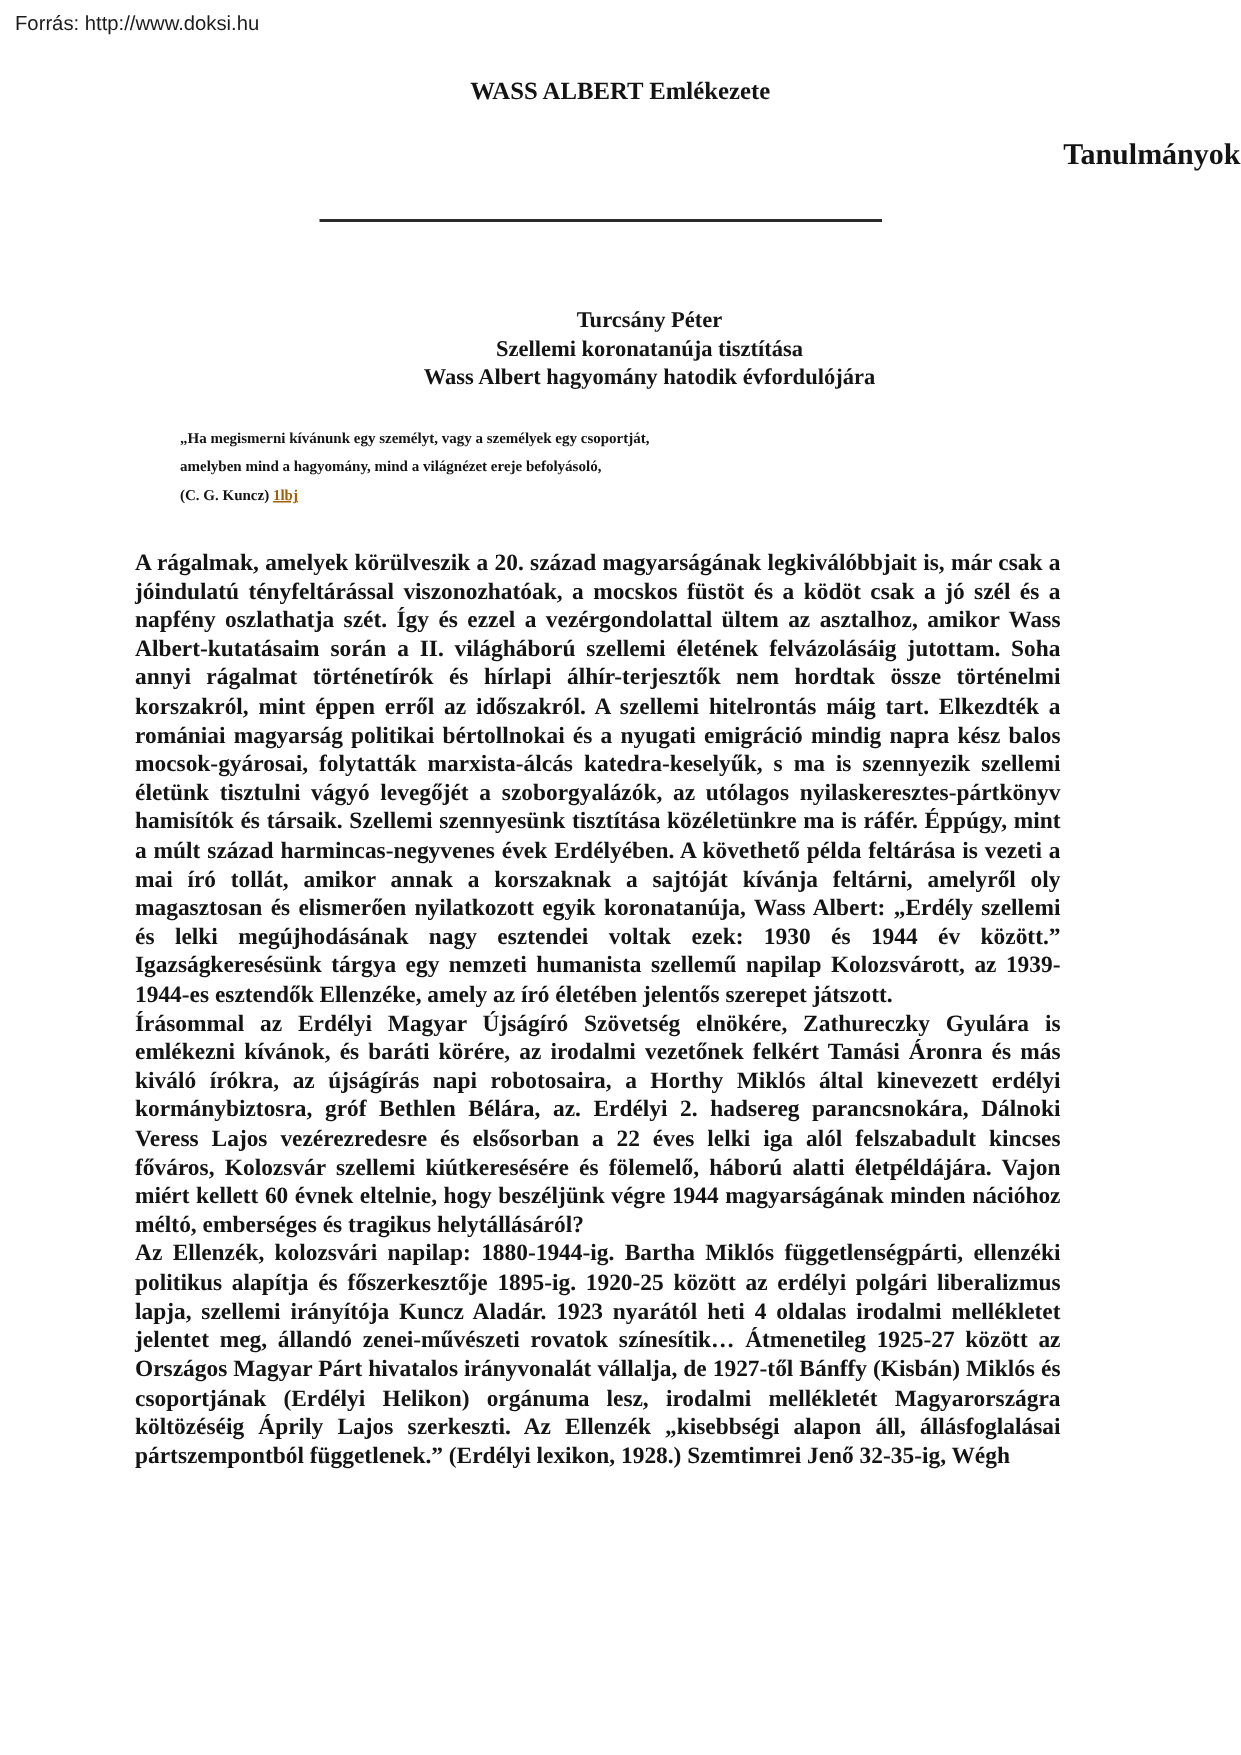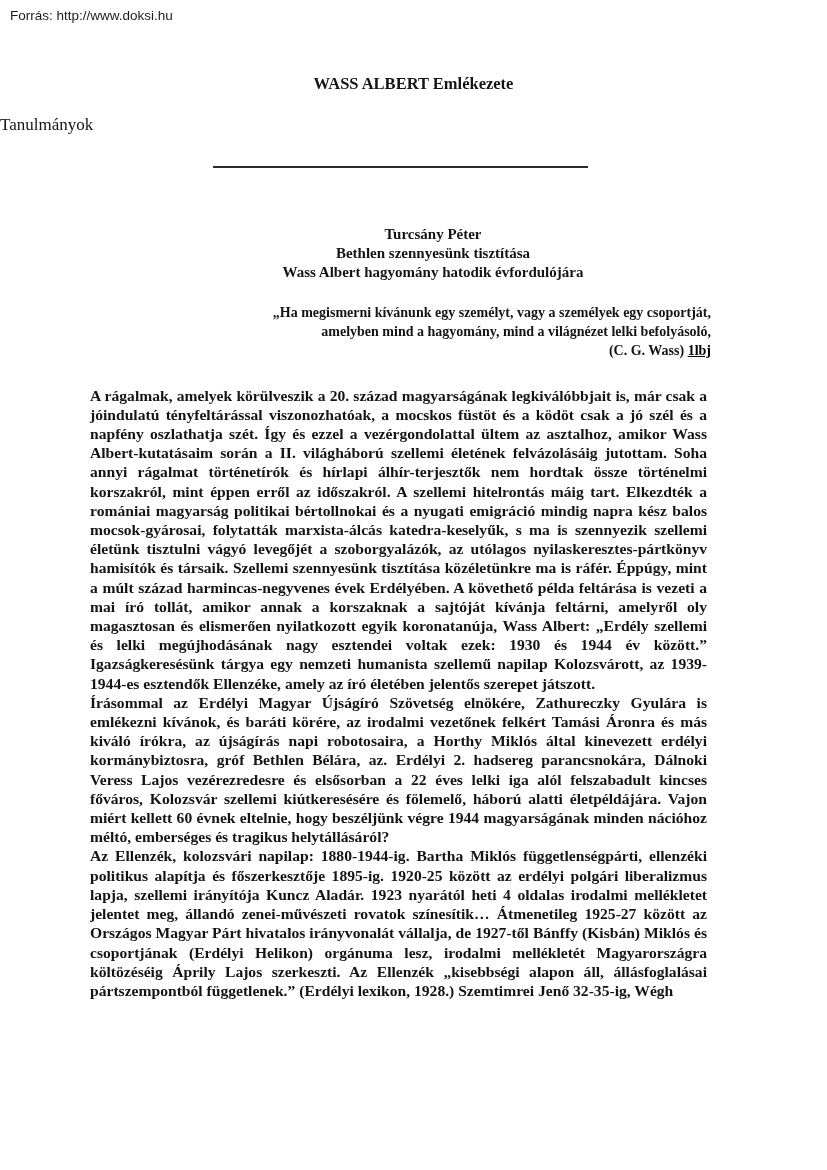--- a/index.html
+++ b/index.html
@@ -12,55 +12,54 @@
   }
   .page { position: relative; width: 827px; height: 855px; }
 
   .source-note {
     position: absolute; top: 8px; left: 10px;
     font-family: "Liberation Sans", sans-serif;
     font-size: 13.5px; color: #1c1c1c;
   }
 
   .doc-title {
-    padding-top: 74px;
+    padding-top: 51px;
     text-align: center;
     font-size: 16.5px; font-weight: bold;
   }
   .doc-subtitle {
     margin-top: 21px;
-    text-align: left;
-    font-size: 17px; font-weight: normal;
+    text-align: right;
+    font-size: 20px; font-weight: bold;
   }
   .divider {
     width: 375px;
     margin: 31px auto 0 auto;
     margin-left: 213px; 
     border: none;
     border-top: 2px solid #2b2b2b;
     height: 0;
   }
 
   .author-block {
     margin-top: 57px;
     text-align: center;
     font-size: 15px; font-weight: bold;
     line-height: 19px;
     margin-left: 39px;
   }
 
   .quote-block {
-    margin: 21px 116px 0 120px;
-    text-align: right;
-    font-size: 14px; font-weight: bold;
+    margin: 21px 88px 0 120px;
+    font-size: 10px; font-weight: bold;
     line-height: 19.2px;
   }
   .quote-attribution { margin-top: 0; }
   .footnote-link {
-    color: #000000;
+    color: #a16207;
     text-decoration: underline;
     font-weight: bold;
   }
 
   .body-text {
     margin: 25px 120px 0 90px;
     text-align: justify;
     font-size: 15.6px; font-weight: bold;
     line-height: 19.2px;
     letter-spacing: 0px;
@@ -75,29 +74,29 @@
   <div class="source-note">Forrás: http://www.doksi.hu</div>
 
   <div class="doc-title">WASS ALBERT Emlékezete</div>
 
   <div class="doc-subtitle">Tanulmányok</div>
 
   <hr class="divider">
 
   <div class="author-block">
     <div>Turcsány Péter</div>
-    <div>Bethlen szennyesünk tisztítása</div>
+    <div>Szellemi koronatanúja tisztítása</div>
     <div>Wass Albert hagyomány hatodik évfordulójára</div>
   </div>
 
   <div class="quote-block">
     <div>„Ha megismerni kívánunk egy személyt, vagy a személyek egy csoportját,</div>
-    <div>amelyben mind a hagyomány, mind a világnézet lelki befolyásoló,</div>
+    <div>amelyben mind a hagyomány, mind a világnézet ereje befolyásoló,</div>
     <div class="quote-attribution">
-      <span>(C. G. Wass)</span>
+      <span>(C. G. Kuncz)</span>
       <a class="footnote-link" href="#">1lbj</a>
     </div>
   </div>
 
   <div class="body-text">
     <p>A rágalmak, amelyek körülveszik a 20. század magyarságának legkiválóbbjait is, már csak a jóindulatú tényfeltárással viszonozhatóak, a mocskos füstöt és a ködöt csak a jó szél és a napfény oszlathatja szét. Így és ezzel a vezérgondolattal ültem az asztalhoz, amikor Wass Albert-kutatásaim során a II. világháború szellemi életének felvázolásáig jutottam. Soha annyi rágalmat történetírók és hírlapi álhír-terjesztők nem hordtak össze történelmi korszakról, mint éppen erről az időszakról. A szellemi hitelrontás máig tart. Elkezdték a romániai magyarság politikai bértollnokai és a nyugati emigráció mindig napra kész balos mocsok-gyárosai, folytatták marxista-álcás katedra-keselyűk, s ma is szennyezik szellemi életünk tisztulni vágyó levegőjét a szoborgyalázók, az utólagos nyilaskeresztes-pártkönyv hamisítók és társaik. Szellemi szennyesünk tisztítása közéletünkre ma is ráfér. Éppúgy, mint a múlt század harmincas-negyvenes évek Erdélyében. A követhető példa feltárása is vezeti a mai író tollát, amikor annak a korszaknak a sajtóját kívánja feltárni, amelyről oly magasztosan és elismerően nyilatkozott egyik koronatanúja, Wass Albert: „Erdély szellemi és lelki megújhodásának nagy esztendei voltak ezek: 1930 és 1944 év között.” Igazságkeresésünk tárgya egy nemzeti humanista szellemű napilap Kolozsvárott, az 1939-1944-es esztendők Ellenzéke, amely az író életében jelentős szerepet játszott.</p>
     <p>Írásommal az Erdélyi Magyar Újságíró Szövetség elnökére, Zathureczky Gyulára is emlékezni kívánok, és baráti körére, az irodalmi vezetőnek felkért Tamási Áronra és más kiváló írókra, az újságírás napi robotosaira, a Horthy Miklós által kinevezett erdélyi kormánybiztosra, gróf Bethlen Bélára, az. Erdélyi 2. hadsereg parancsnokára, Dálnoki Veress Lajos vezérezredesre és elsősorban a 22 éves lelki iga alól felszabadult kincses főváros, Kolozsvár szellemi kiútkeresésére és fölemelő, háború alatti életpéldájára. Vajon miért kellett 60 évnek eltelnie, hogy beszéljünk végre 1944 magyarságának minden nációhoz méltó, emberséges és tragikus helytállásáról?</p>
     <p>Az Ellenzék, kolozsvári napilap: 1880-1944-ig. Bartha Miklós függetlenségpárti, ellenzéki politikus alapítja és főszerkesztője 1895-ig. 1920-25 között az erdélyi polgári liberalizmus lapja, szellemi irányítója Kuncz Aladár. 1923 nyarától heti 4 oldalas irodalmi mellékletet jelentet meg, állandó zenei-művészeti rovatok színesítik… Átmenetileg 1925-27 között az Országos Magyar Párt hivatalos irányvonalát vállalja, de 1927-től Bánffy (Kisbán) Miklós és csoportjának (Erdélyi Helikon) orgánuma lesz, irodalmi mellékletét Magyarországra költözéséig Áprily Lajos szerkeszti. Az Ellenzék „kisebbségi alapon áll, állásfoglalásai pártszempontból függetlenek.” (Erdélyi lexikon, 1928.) Szemtimrei Jenő 32-35-ig, Wégh</p>
   </div>
 

